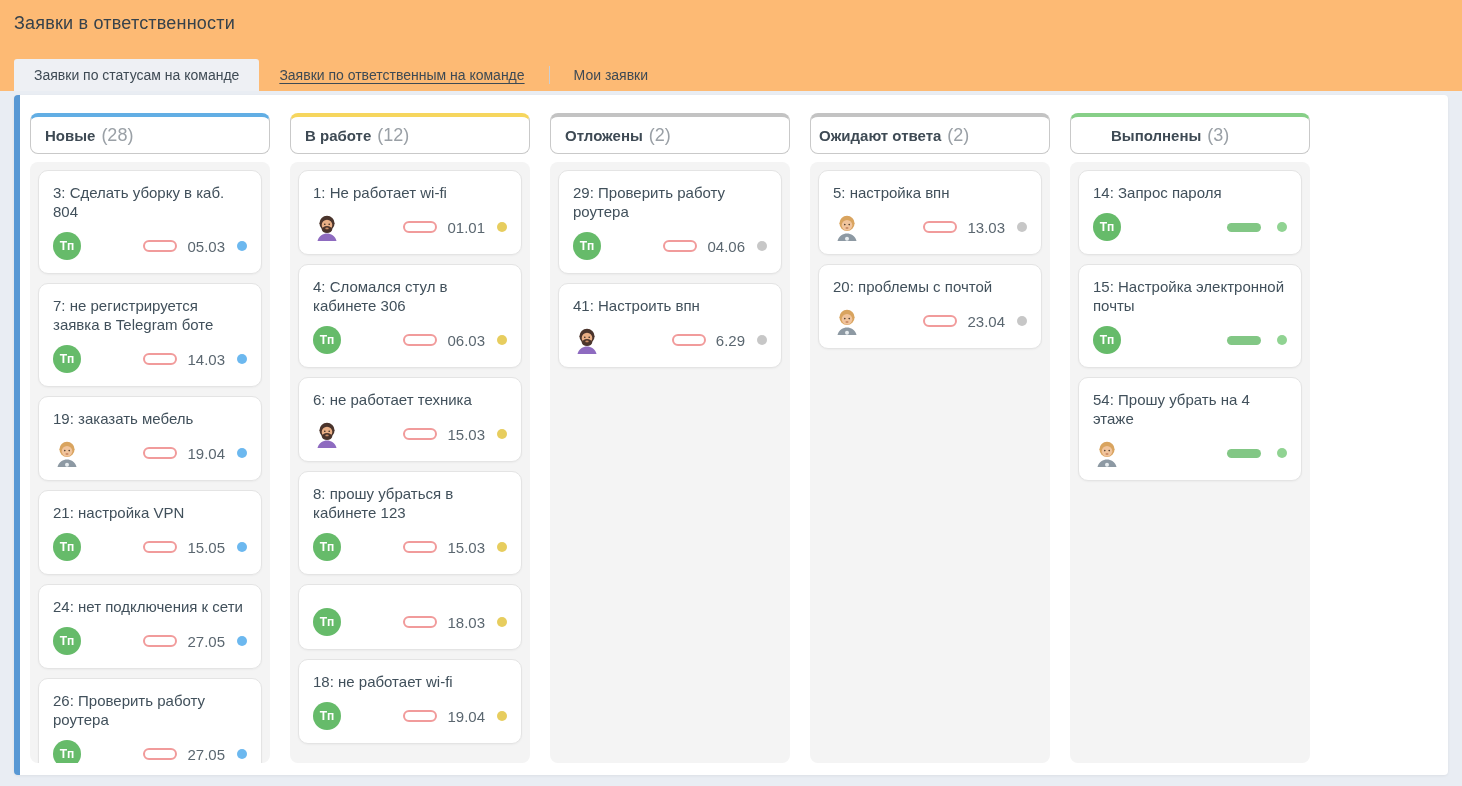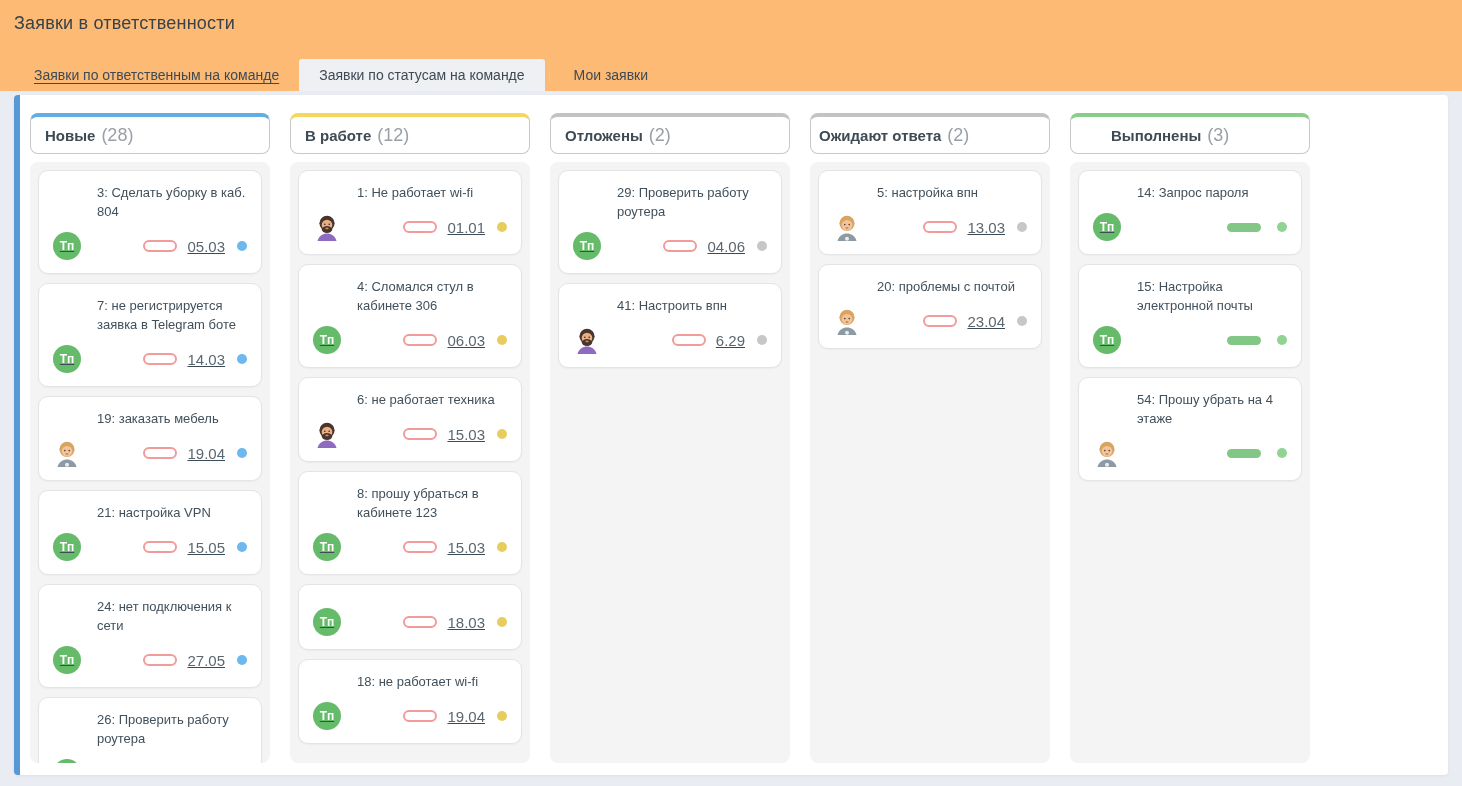--- a/index.html
+++ b/index.html
@@ -42,44 +42,44 @@
     background: #f4f4f4; border-radius: 8px; padding: 8px;
     height: 601px; overflow: hidden;
   }
 
   
   .card {
     background: #fff; border: 1px solid #e4e4e4; border-radius: 10px;
     padding: 12px 14px 13px 14px; margin-bottom: 9px;
     box-shadow: 0 1px 2px rgba(0,0,0,.04); cursor: pointer;
   }
-  .card-title { font-size: 13px; line-height: 19px; color: #41505b; margin-left: 44px; }
-  .card-footer { display: flex; align-items: center; margin-top: 11px; height: 28px; text-decoration: underline; }
+  .card-title { font-size: 15px; line-height: 19px; color: #41505b; }
+  .card-footer { display: flex; align-items: center; margin-top: 11px; height: 28px; }
   .avatar { width: 28px; height: 28px; flex: 0 0 28px; }
   .avatar.tp {
     border-radius: 50%; color: #fff; font-size: 12px; font-weight: 700;
     display: flex; align-items: center; justify-content: center;
   }
   .pill {
     width: 34px; height: 12px; border-radius: 7px; background: #fff;
     border: 2px solid #f19b9b; margin-left: auto; flex: 0 0 34px;
   }
   .date { font-size: 15px; color: #5b6770; margin-left: 10px; }
   .dot { width: 10px; height: 10px; border-radius: 50%; margin-left: 12px; flex: 0 0 10px; }
   .done-bar { width: 34px; height: 9px; border-radius: 5px; margin-left: auto; flex: 0 0 34px; }
   .done-bar + .dot { margin-left: 16px; }
 </style>
 </head>
 <body>
 
 <div class="header">
   <div class="page-title">Заявки в ответственности</div>
   <div class="tabs" id="tabs">
+      <div class="tab active">Заявки по статусам на команде</div>
       <div class="tab underlined">Заявки по ответственным на команде</div>
-      <div class="tab active">Заявки по статусам на команде</div>
       <div class="tab-divider"></div>
       <div class="tab">Мои заявки</div>
     </div>
 </div>
 
 <div class="content">
   <div class="board">
     <div class="columns" id="columns">
   <div class="col">
     <div class="col-header" style="border-top-color: rgb(98, 174, 228);">

